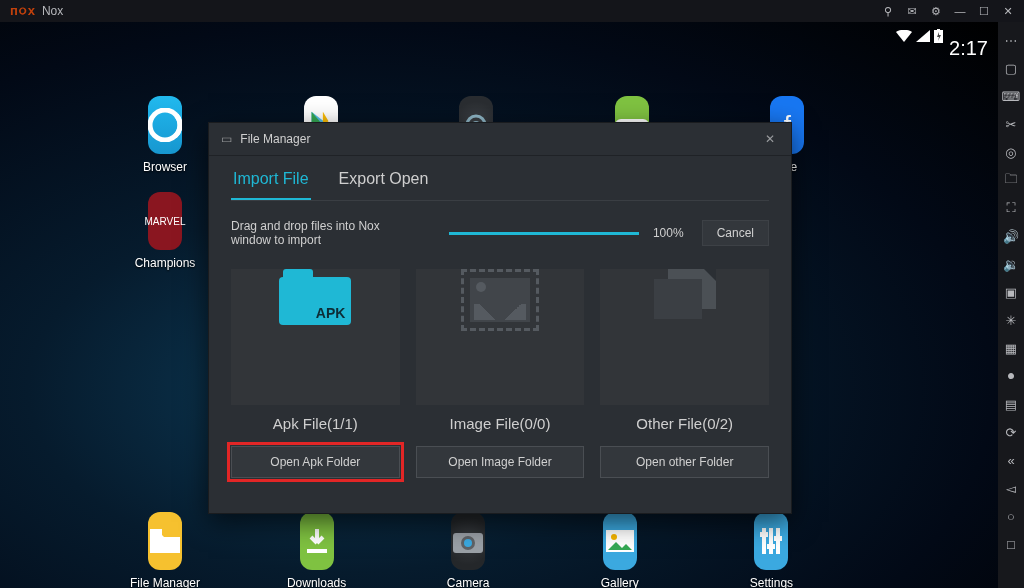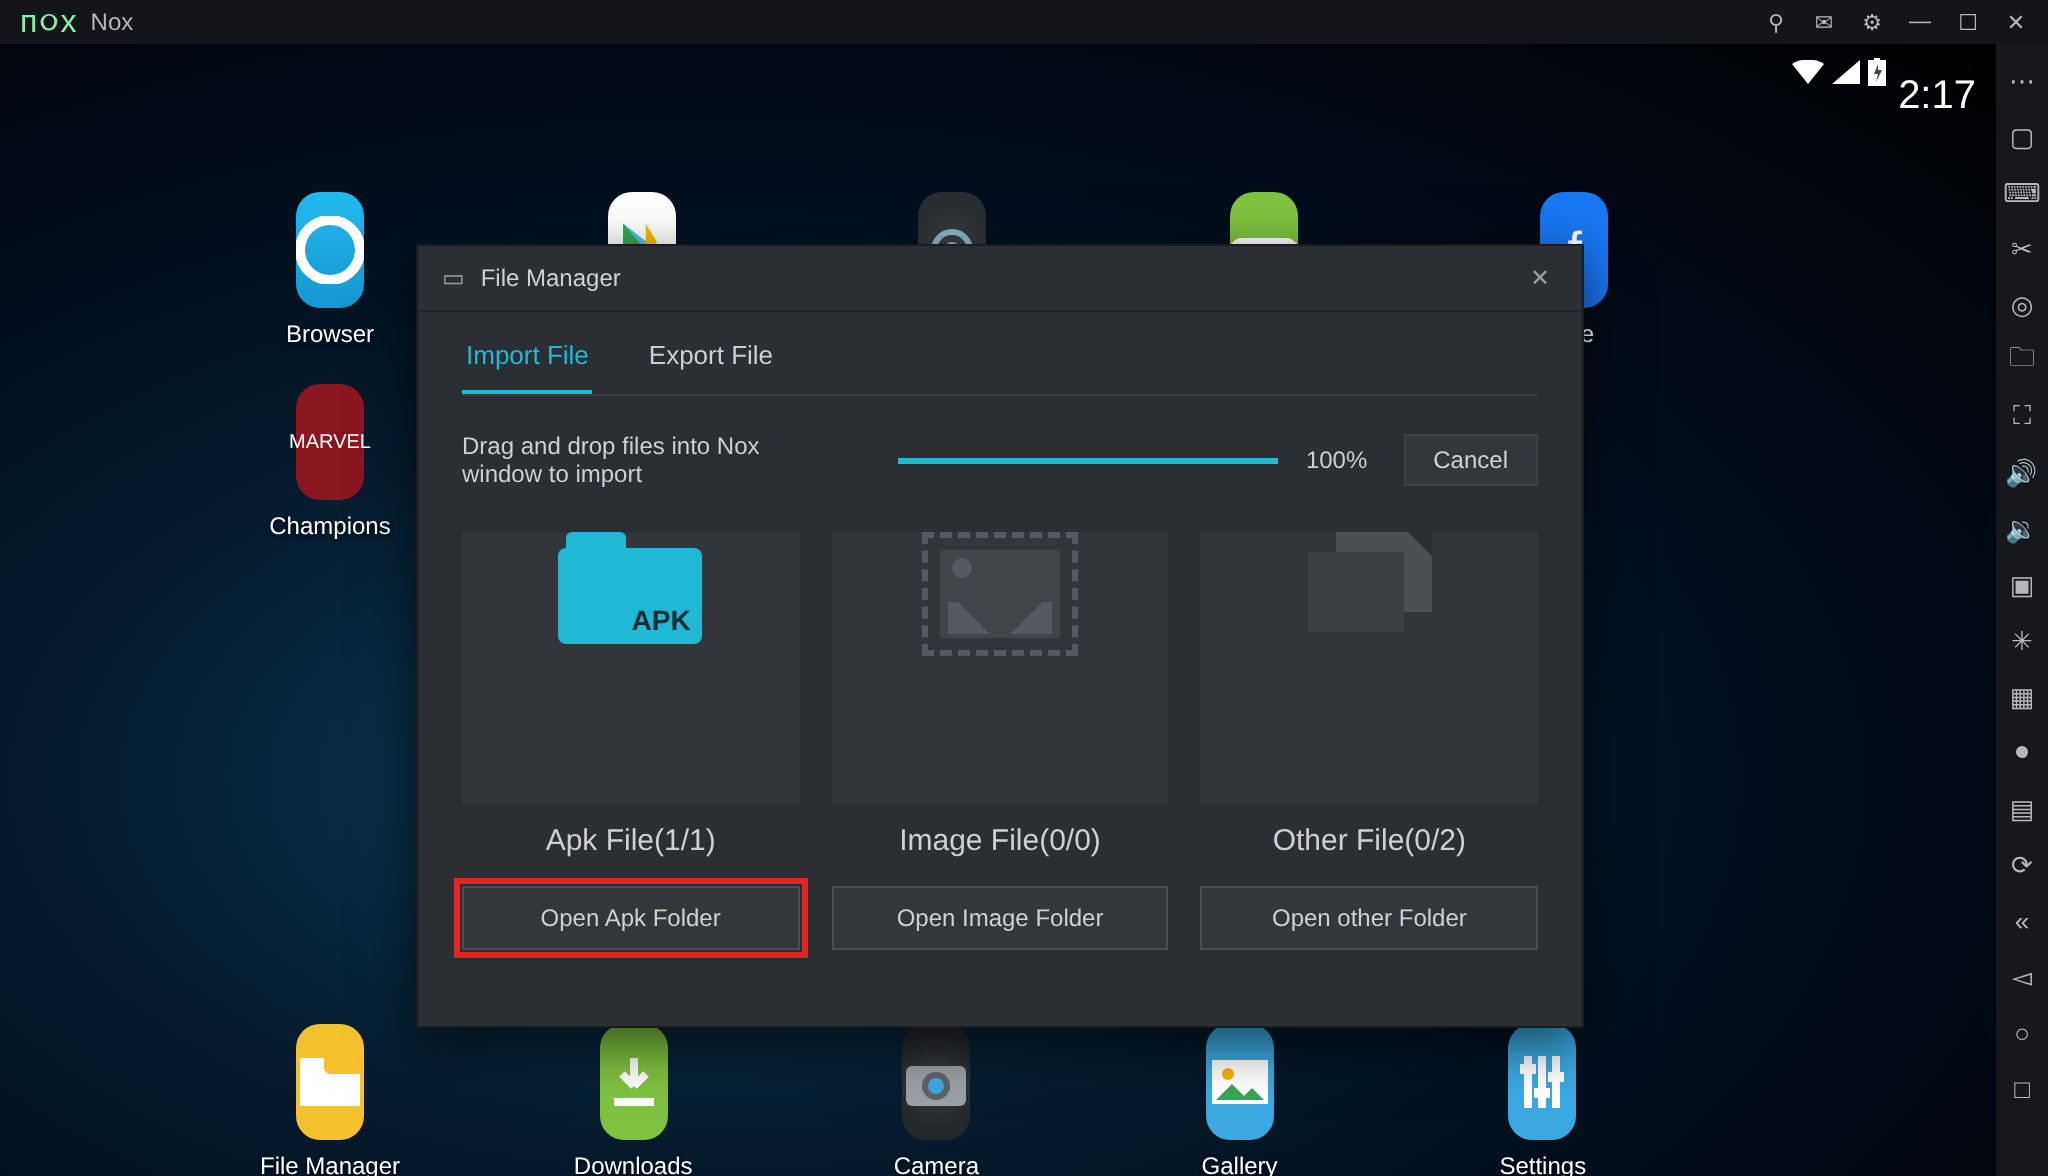--- a/index.html
+++ b/index.html
@@ -1,18 +1,18 @@
 <!DOCTYPE html>
 <html><head>
 <meta charset="utf-8">
 <style>
   html,body{margin:0;padding:0;width:1024px;height:588px;background:#000;font-family:Arial,Helvetica,sans-serif;overflow:hidden;color:#fff;}
   
   .titlebar{height:22px;background:#14151a;display:flex;align-items:center;padding:0 6px 0 10px;}
-  .nox-logo{color:#86efac;font-weight:normal;font-size:16px;letter-spacing:1px;margin-right:6px;}
+  .nox-logo{color:#c2410c;font-weight:bold;font-size:13px;letter-spacing:1px;margin-right:6px;}
   .title-text{color:#b7b8bc;font-size:12px;}
   .titlebar-spacer{flex:1;}
   .tb-btn{width:20px;height:20px;display:flex;align-items:center;justify-content:center;color:#b7b8bc;margin-left:4px;font-size:11px;}
   
   .workspace{position:absolute;left:0;right:26px;top:22px;bottom:0;background:radial-gradient(ellipse at 35% 65%,#0d3b57 0%,#061b2d 35%,#020916 70%,#000 100%);}
   .status-bar{position:absolute;top:0;left:0;right:0;height:28px;display:flex;align-items:center;justify-content:flex-end;padding-right:10px;color:#fff;font-size:14px;}
   .status-bar .clock{font-size:20px;font-weight:300;margin-left:6px;margin-top:24px;}
   .status-bar .s-icon{margin-left:4px;font-size:13px;}
   
   .icons{position:absolute;top:74px;left:120px;right:120px;display:grid;grid-template-columns:repeat(5,1fr);row-gap:310px;column-gap:20px;}
@@ -33,21 +33,21 @@
   .row2{position:absolute;top:490px;left:120px;right:120px;display:grid;grid-template-columns:repeat(5,1fr);}
   .row1b{position:absolute;top:170px;left:120px;}
   
   .sidebar{position:absolute;right:0;top:22px;width:26px;bottom:0;background:#17181c;display:flex;flex-direction:column;align-items:center;padding-top:4px;}
   .sidebar .sb{width:26px;height:28px;display:flex;align-items:center;justify-content:center;color:#b7b8bc;font-size:13px;}
   
   .modal{position:absolute;left:208px;top:100px;width:582px;height:390px;background:#2b2f34;border:1px solid #1a1c1f;box-shadow:0 8px 25px rgba(0,0,0,.6);}
   .modal-header{height:32px;display:flex;align-items:center;padding:0 12px;border-bottom:1px solid #1f2226;font-size:12px;color:#d0d0d0;}
   .modal-header .fm-icon{margin-right:8px;color:#9a9c9f;font-size:12px;}
   .modal-close{margin-left:auto;color:#9a9c9f;padding:4px;}
-  .tabs{display:flex;padding:8px 22px 0 22px;gap:26px;font-size:13px;}
+  .tabs{display:flex;padding:8px 22px 0 22px;gap:26px;font-size:16px;}
   .tab{padding:6px 2px 10px;color:#cfcfcf;}
   .tab.active{color:#1fb8d5;border-bottom:2px solid #1fb8d5;}
   .tabline{height:1px;background:#3a3e43;margin:0 22px;}
   .import-row{display:flex;align-items:center;padding:18px 22px 8px 22px;font-size:12px;color:#cfcfcf;}
   .progress{flex:0 0 190px;height:3px;background:#1a3b46;margin:0 14px 0 26px;position:relative;}
   .progress .bar{position:absolute;left:0;top:0;bottom:0;background:#1fb8d5;width:100%;}
   .pct{color:#cfcfcf;font-size:12px;margin-right:18px;}
   .cancel{background:#33373c;border:1px solid #3d4146;color:#d0d0d0;font-size:12px;padding:5px 14px;}
   .cards{display:flex;gap:16px;padding:14px 22px 0 22px;}
   .card{flex:1;background:#323539;height:136px;display:flex;align-items:flex-start;justify-content:center;}
@@ -218,21 +218,21 @@
   </div>
 
   <div class="modal">
     <div class="modal-header">
       <span class="fm-icon">▭</span>
       <span>File Manager</span>
       <span class="modal-close">✕</span>
     </div>
     <div class="tabs">
       <div class="tab active">Import File</div>
-      <div class="tab">Export File</div>
+      <div class="tab">Export Open</div>
     </div>
     <div class="tabline"></div>
     <div class="import-row">
       <span>Drag and drop files into Nox window to import</span>
       <div class="progress">
           <div class="bar" style="width:100%"></div>
         </div>
       <span class="pct">100%</span>
       <div class="cancel">Cancel</div>
     </div>

